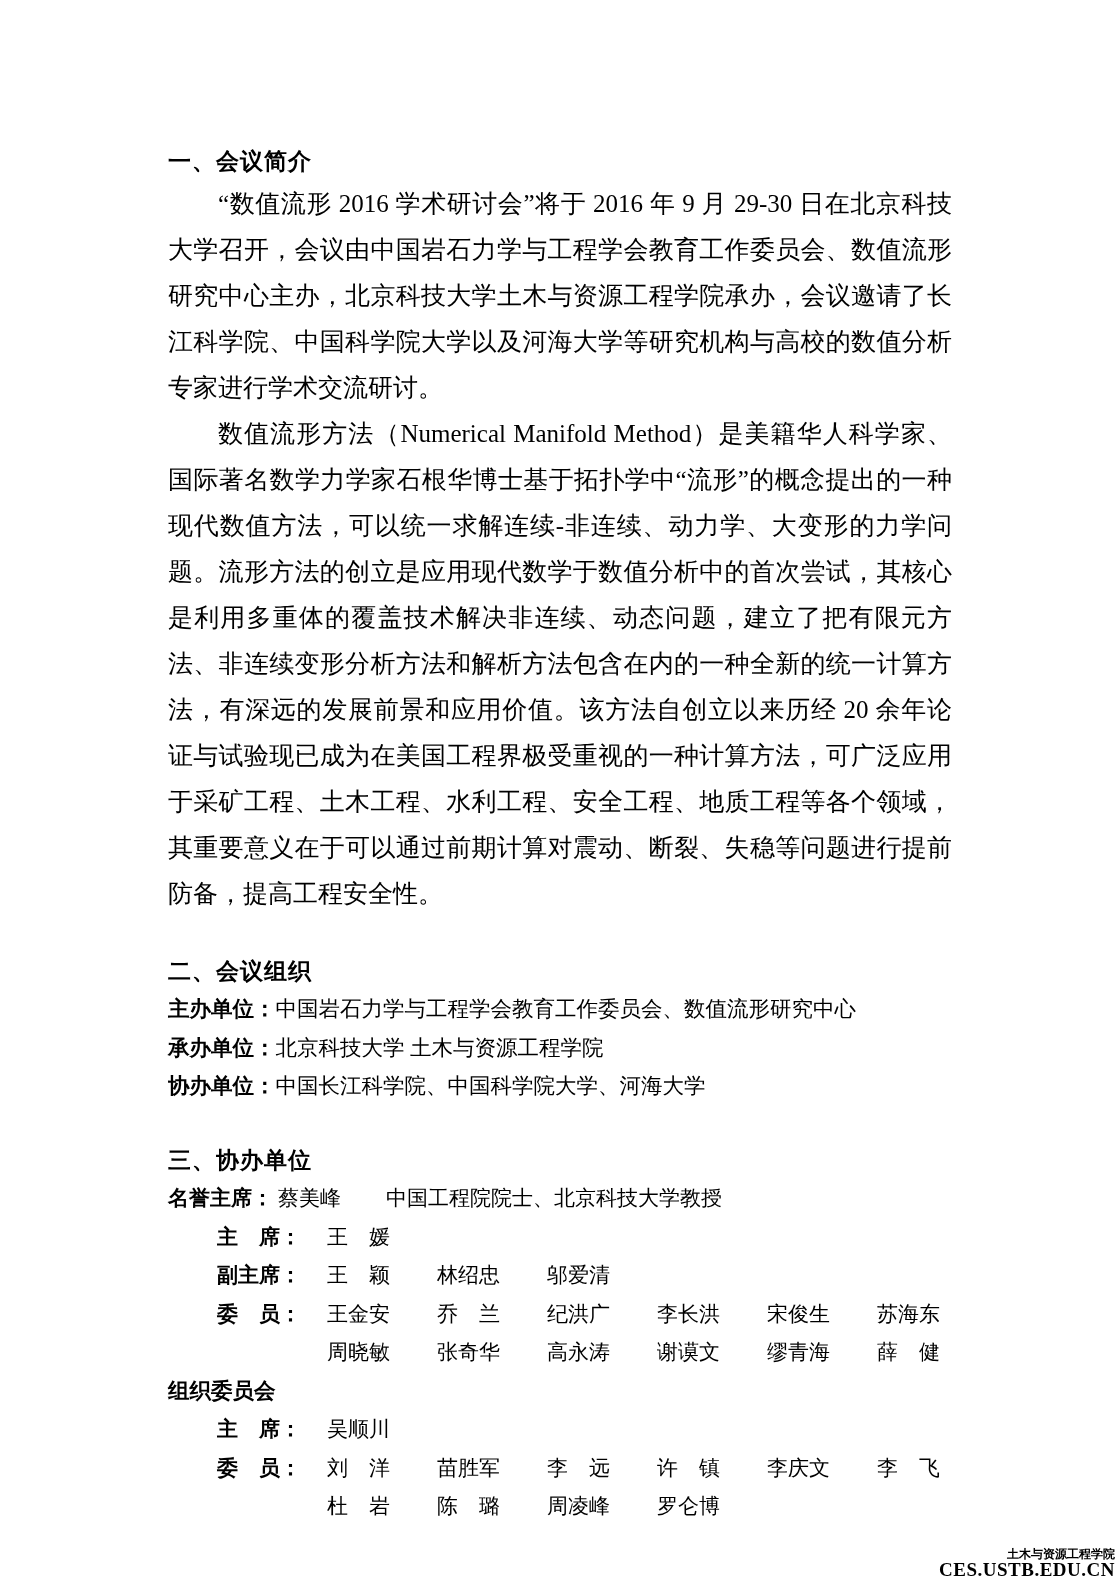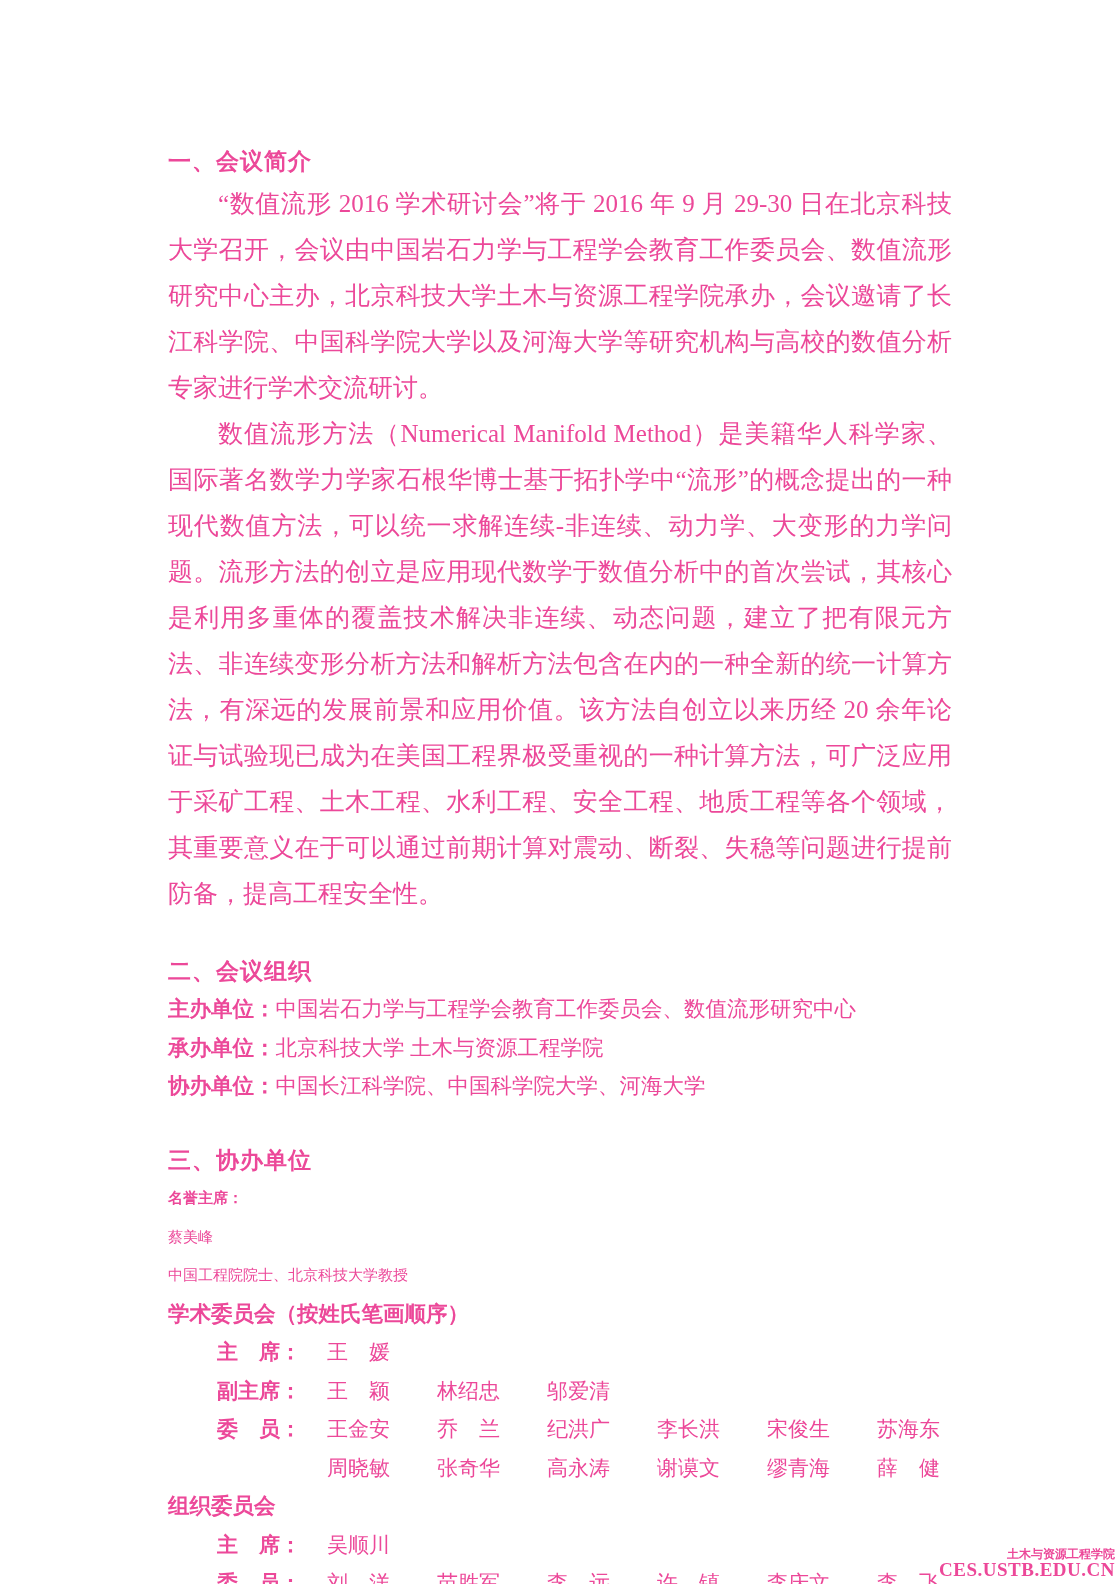--- a/index.html
+++ b/index.html
@@ -2,21 +2,21 @@
 <html><head>
 <meta charset="utf-8">
 <style>
   * { margin: 0; padding: 0; box-sizing: border-box; }
   html, body { background: #ffffff; }
   .page {
     position: relative;
     width: 1120px;
     height: 1584px;
     background: #ffffff;
-    color: #ec4899;
+    color: #000000;
     font-family: "Liberation Serif", "DejaVu Serif", serif;
     overflow: hidden;
   }
   .content {
     position: absolute;
     left: 168px;
     top: 142px;
     width: 784px;
   }
   .heading {
@@ -37,23 +37,22 @@
     font-size: 21.5px;
     line-height: 38.5px;
     white-space: nowrap;
   }
   .org-label {
     font-family: "Liberation Sans", "DejaVu Sans", sans-serif;
     font-weight: bold;
   }
   .honorary-row {
     display: flex;
-    font-size: 15px;
-    line-height: 38.5px;
-    flex-direction: column;
+    font-size: 21px;
+    line-height: 38.5px;
   }
   .h-label {
     width: 110px;
     flex-shrink: 0;
     font-family: "Liberation Sans", "DejaVu Sans", sans-serif;
     font-weight: bold;
     white-space: pre;
   }
   .h-name { width: 108px; flex-shrink: 0; white-space: pre; }
   .h-desc { width: 550px; text-align: justify; }
@@ -120,21 +119,20 @@
     </div>
 
     <div class="heading spaced">三、协办单位</div>
 
     <div class="honorary-row">
       <span class="h-label">名誉主席：</span>
       <span class="h-name">蔡美峰</span>
       <span class="h-desc">中国工程院院士、北京科技大学教授</span>
     </div>
 
-    <div class="sub-heading">学术委员会（按姓氏笔画顺序）</div>
     <div class="member-row">
       <span class="m-label">主　席：</span>
       <span class="m-names">
         <span class="m-name">王　媛</span>
       </span>
     </div>
     <div class="member-row">
       <span class="m-label">副主席：</span>
       <span class="m-names">
         <span class="m-name">王　颖</span>

